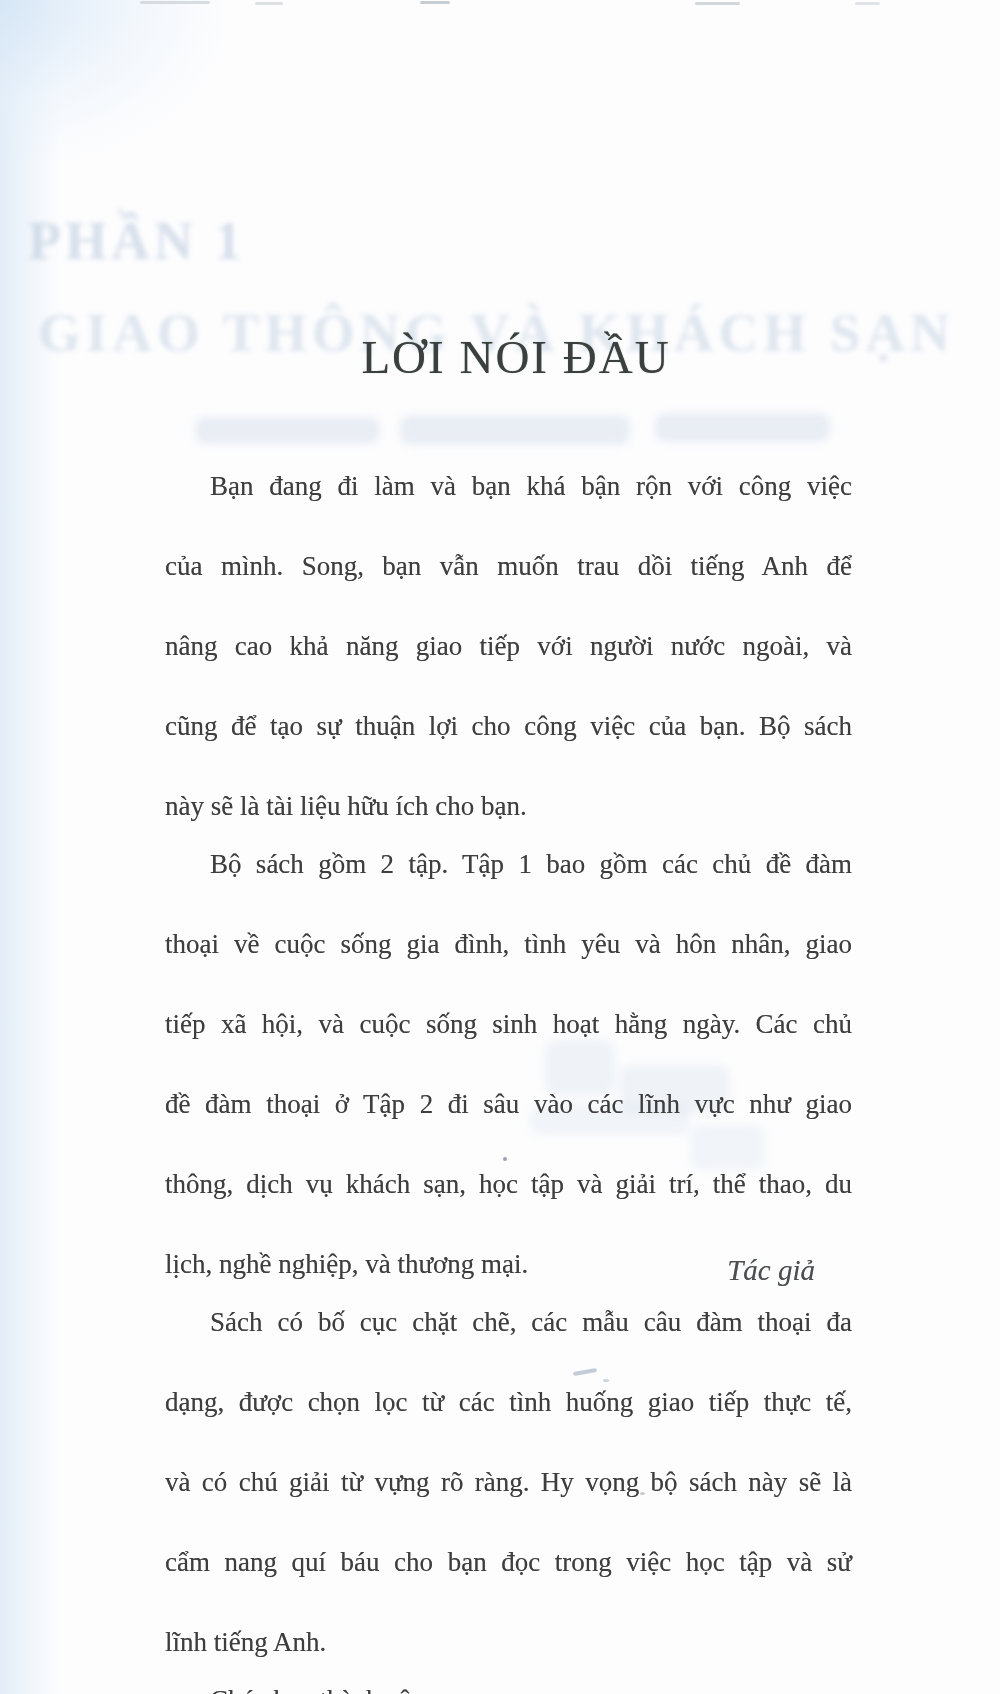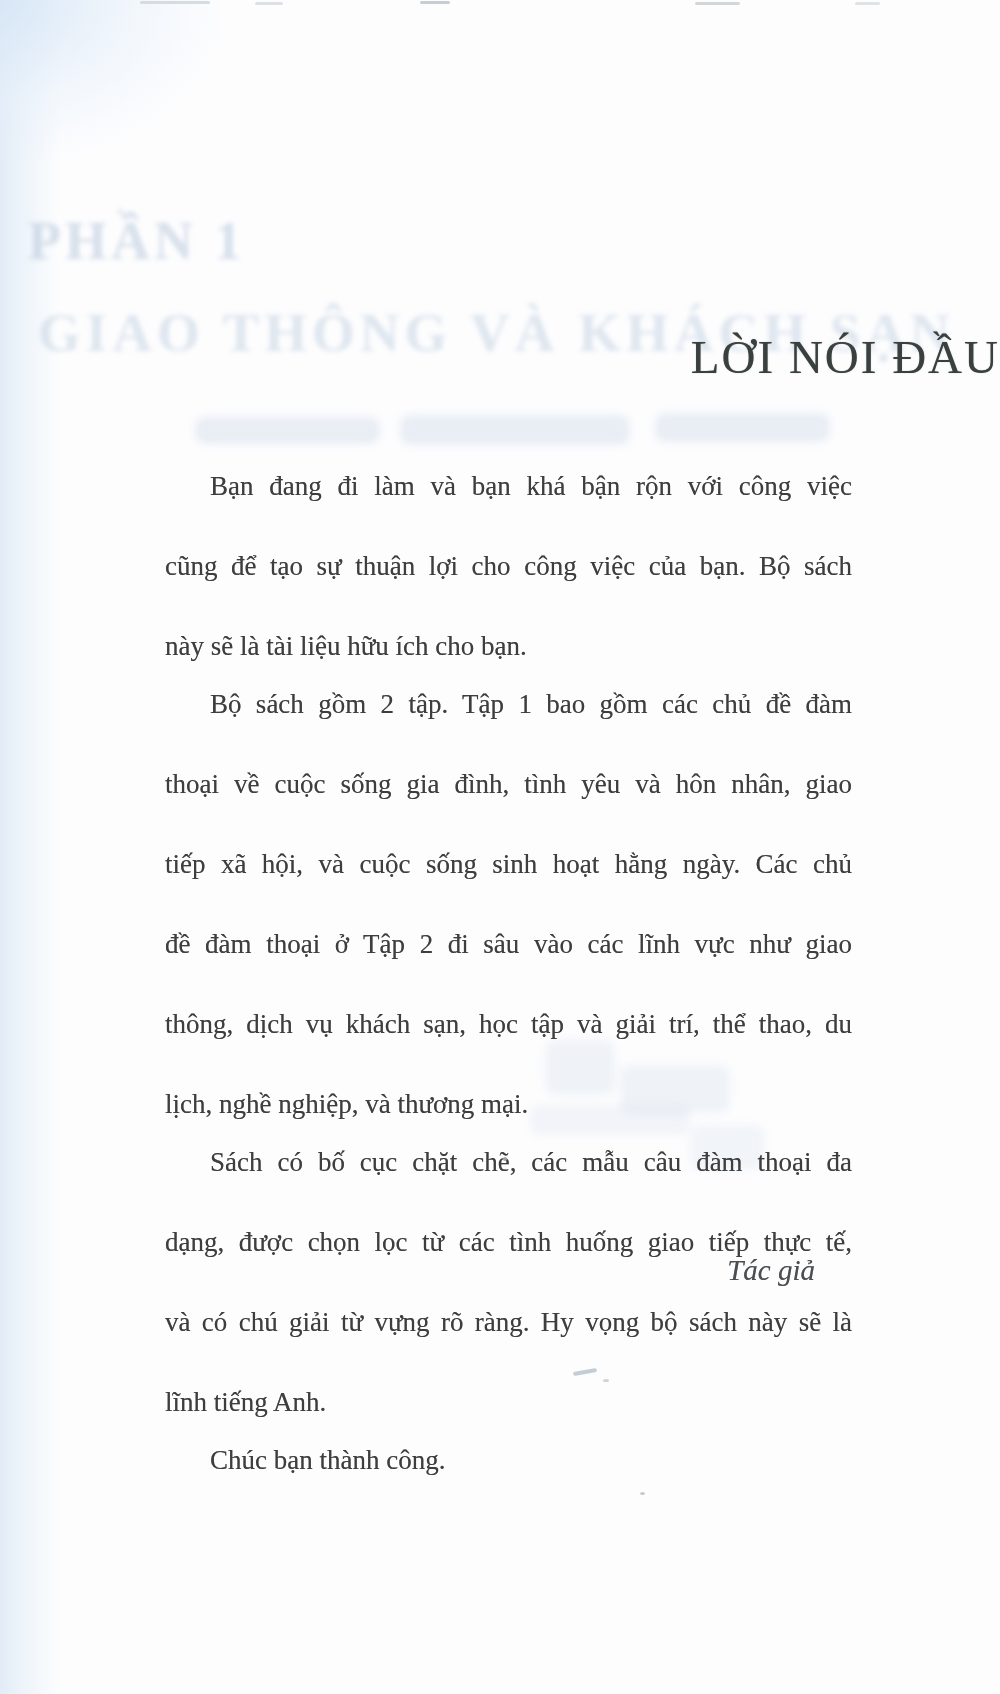--- a/index.html
+++ b/index.html
@@ -20,21 +20,21 @@
     background:radial-gradient(ellipse at 0% 0%, rgba(214,230,246,0.9) 0%, rgba(230,240,250,0.45) 45%, rgba(255,255,255,0) 75%);
   }
   
   .ghost { position:absolute; color:rgba(168,188,212,0.40); filter:blur(2.5px); font-weight:bold; white-space:nowrap; }
   .ghost-section { top:210px; left:28px; font-size:54px; letter-spacing:4px; color:rgba(160,182,208,0.42); }
   .ghost-chapter { top:301px; left:38px; font-size:55px; letter-spacing:5px; color:rgba(172,191,214,0.38); }
   .ghost-smudge { position:absolute; background:rgba(196,209,226,0.35); border-radius:10px; filter:blur(4px); }
   
   .title {
     position:absolute; top:330px; left:32px; right:0;
-    text-align:right;
+    text-align:center;
     font-size:47px; letter-spacing:2px;
     color:#39403d;
     text-shadow:0 0 1px rgba(57,64,61,0.5);
   }
   
   .body-text {
     position:absolute; left:165px; top:450px; width:687px;
     font-size:27px; line-height:40px;
     color:#3e3e3e;
     text-shadow:0 0 0.5px rgba(62,62,62,0.55);
@@ -71,35 +71,38 @@
   <div class="ghost-smudge" style="left:545px; top:1040px; width:70px; height:55px; opacity:0.7;"></div>
   <div class="ghost-smudge" style="left:620px; top:1065px; width:110px; height:48px; opacity:0.7;"></div>
   <div class="ghost-smudge" style="left:530px; top:1105px; width:160px; height:30px; opacity:0.6;"></div>
   <div class="ghost-smudge" style="left:690px; top:1125px; width:75px; height:45px; opacity:0.6;"></div>
 
   <div class="title">LỜI NÓI ĐẦU</div>
 
   <div class="body-text">
       <div class="para">
         <div class="line just indent">Bạn đang đi làm và bạn khá bận rộn với công việc</div>
+        <div class="line just">của mình. Song, bạn vẫn muốn trau dồi tiếng Anh để</div>
+        <div class="line just">nâng cao khả năng giao tiếp với người nước ngoài, và</div>
         <div class="line just">cũng để tạo sự thuận lợi cho công việc của bạn. Bộ sách</div>
         <div class="line">này sẽ là tài liệu hữu ích cho bạn.</div>
       </div>
       <div class="para">
         <div class="line just indent">Bộ sách gồm 2 tập. Tập 1 bao gồm các chủ đề đàm</div>
         <div class="line just">thoại về cuộc sống gia đình, tình yêu và hôn nhân, giao</div>
         <div class="line just">tiếp xã hội, và cuộc sống sinh hoạt hằng ngày. Các chủ</div>
         <div class="line just">đề đàm thoại ở Tập 2 đi sâu vào các lĩnh vực như giao</div>
         <div class="line just">thông, dịch vụ khách sạn, học tập và giải trí, thể thao, du</div>
         <div class="line">lịch, nghề nghiệp, và thương mại.</div>
       </div>
       <div class="para">
         <div class="line just indent">Sách có bố cục chặt chẽ, các mẫu câu đàm thoại đa</div>
         <div class="line just">dạng, được chọn lọc từ các tình huống giao tiếp thực tế,</div>
         <div class="line just">và có chú giải từ vựng rõ ràng. Hy vọng bộ sách này sẽ là</div>
+        <div class="line just">cẩm nang quí báu cho bạn đọc trong việc học tập và sử</div>
         <div class="line">lĩnh tiếng Anh.</div>
       </div>
       <div class="para">
         <div class="line indent">Chúc bạn thành công.</div>
       </div>
     </div>
 
   <div class="signature">Tác giả</div>
 
   <div class="dash" style="left:140px; top:1px; width:70px; background:#d7dce1;"></div>

